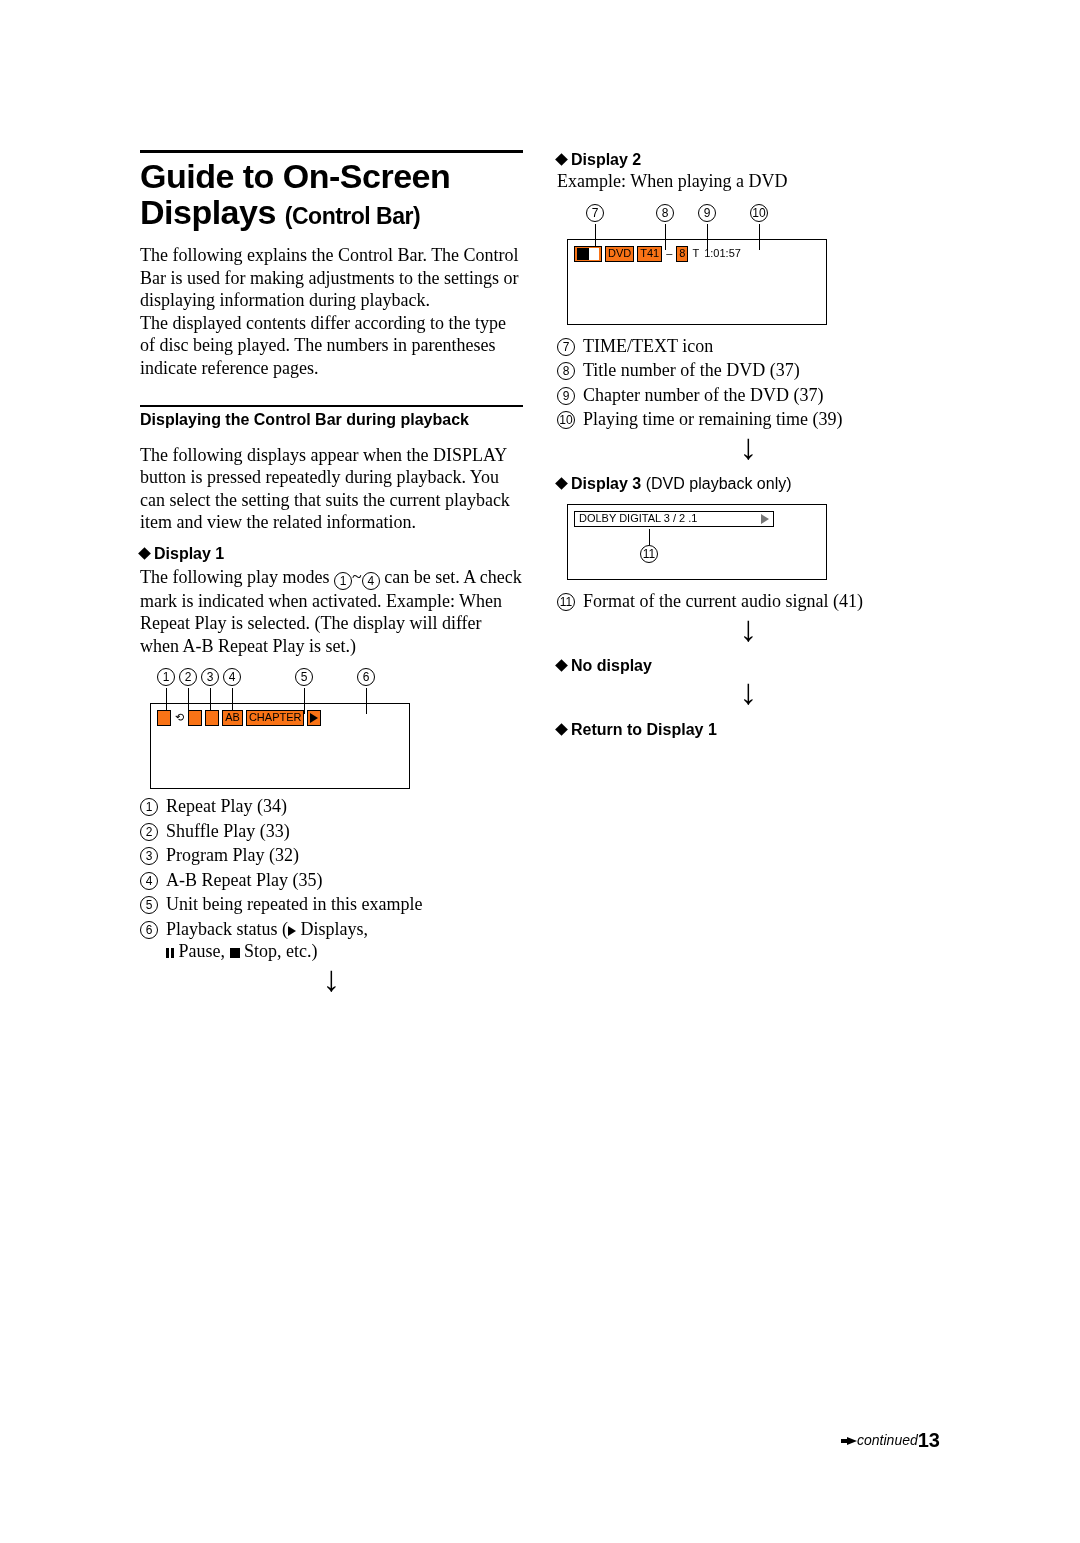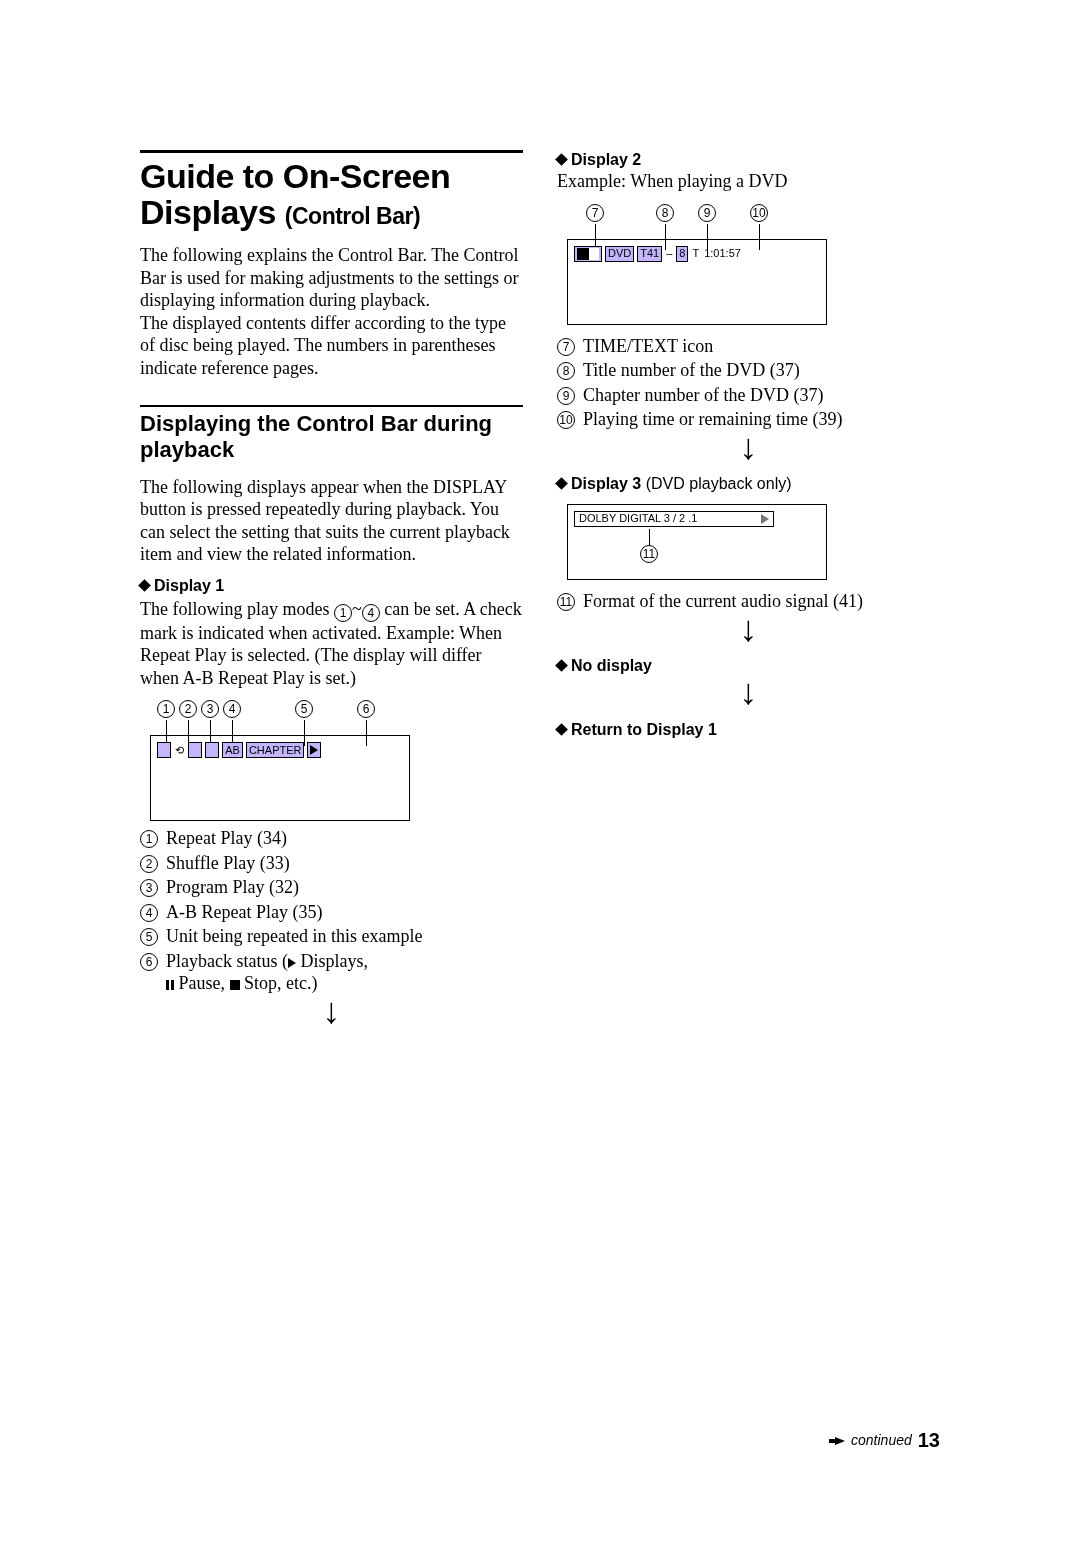--- a/index.html
+++ b/index.html
@@ -43,21 +43,21 @@
   }
   .para { margin: 14px 0 0 0; }
   .section-rule {
     border-top: 2px solid #000;
     width: 100%;
     margin: 26px 0 4px 0;
   }
   .section-title {
     font-family: Arial, Helvetica, sans-serif;
     font-weight: 900;
-    font-size: 22px;
+    font-size: 16px;
     line-height: 1.15;
   }
   .subhead {
     font-family: Arial, Helvetica, sans-serif;
     font-weight: 700;
     font-size: 16px;
     margin-top: 10px;
   }
   .subhead .note {
     font-weight: 400;
@@ -131,21 +131,21 @@
     font-family: Arial, Helvetica, sans-serif;
     font-size: 11px;
   }
   .osd-box {
     border: 1px solid #000;
     padding: 0 2px;
     height: 16px;
     display: inline-flex;
     align-items: center;
     justify-content: center;
-    background: #c4b5fd;
+    background: #f97316;
   }
   .osd-plain {
     height: 16px;
     display: inline-flex;
     align-items: center;
     padding: 0 1px;
   }
   .playtri {
     display:inline-block;
     width:0;height:0;
@@ -172,21 +172,21 @@
   }
   .rarrow::before {
     content:''; position:absolute; left:-16px; top:-2px; width:7px; height:4px; background:#000;
   }
   .footer {
     position: absolute;
     right: 140px;
     bottom: 90px;
     display: flex;
     align-items: center;
-    gap: 6px;
+    gap: 0;
     font-family: Arial, Helvetica, sans-serif;
   }
   .footer .cont { font-style: italic; font-size: 14px; }
   .footer .pg { font-weight: 900; font-size: 20px; }
   .osd-bar-wide {
     border: 1px solid #000;
     padding: 4px 4px;
     height: 16px;
     display:inline-flex;
     align-items:center;

